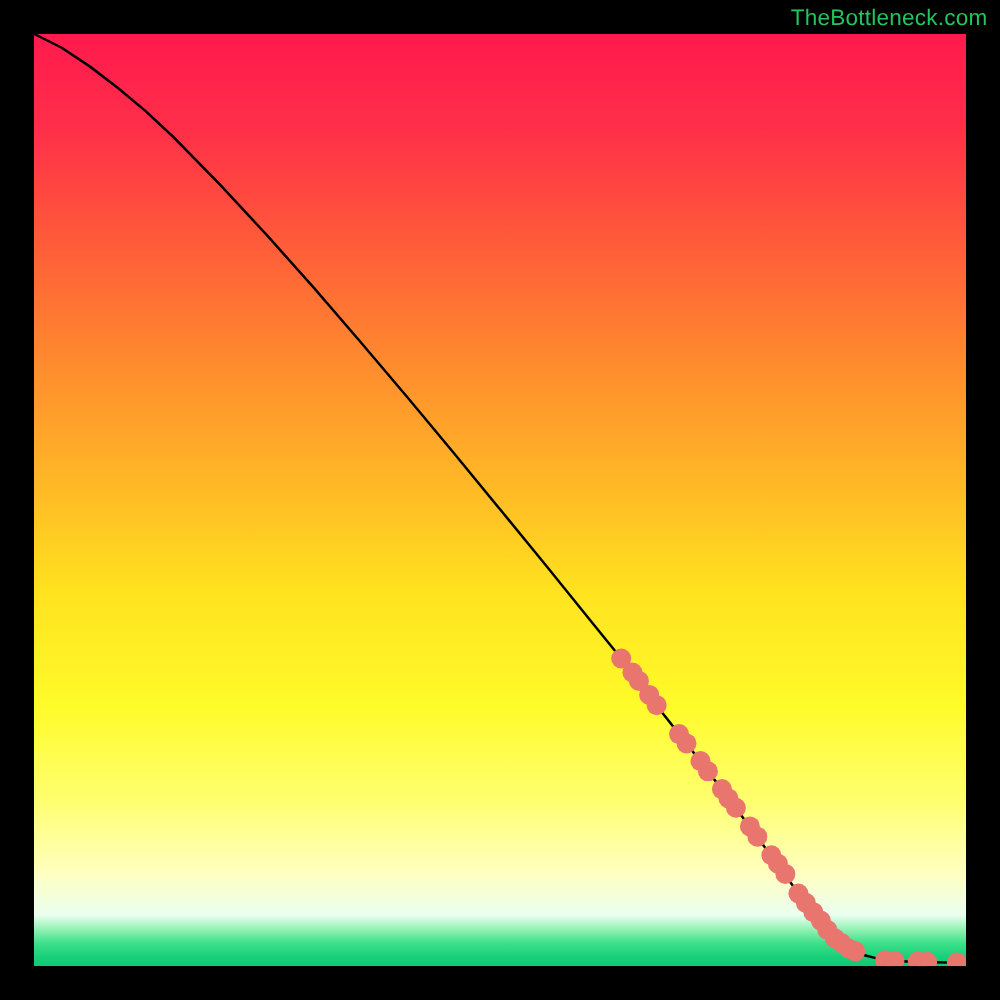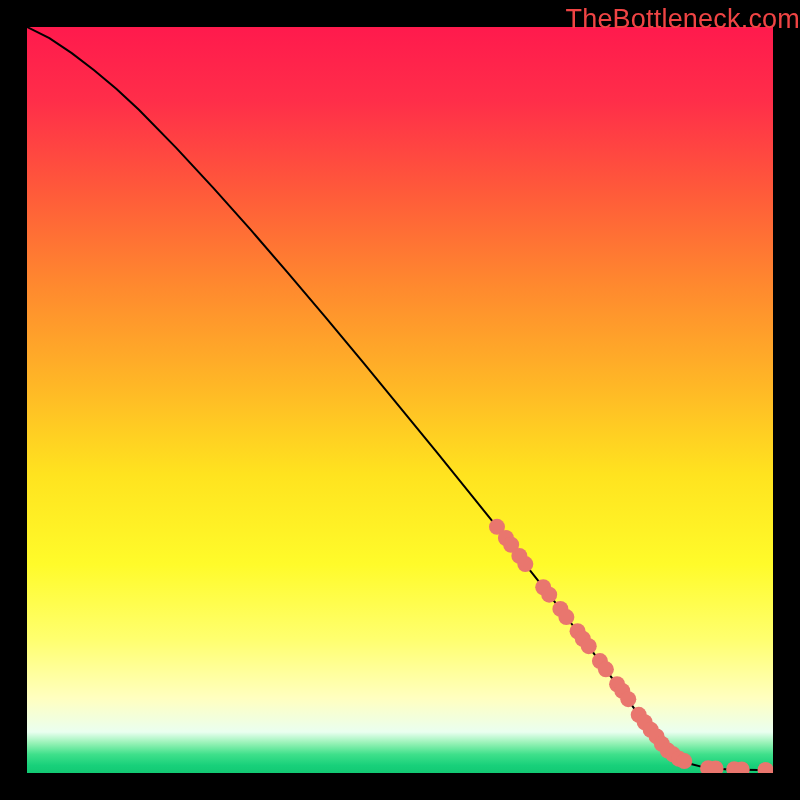--- a/index.html
+++ b/index.html
@@ -13,23 +13,23 @@
   }
   .stage {
     position: relative;
     width: 800px;
     height: 800px;
     background: #000;
   }
   .watermark {
     position: absolute;
     top: 4px;
-    right: 0;
-    color: #ef4444;
-    font-size: 27px;
+    right: 10px;
+    color: #22c55e;
+    font-size: 18px;
     font-weight: 400;
     letter-spacing: 0.2px;
     z-index: 5;
   }
   .plot {
     position: absolute;
     left: 27px;
     top: 27px;
     width: 746px;
     height: 746px;

